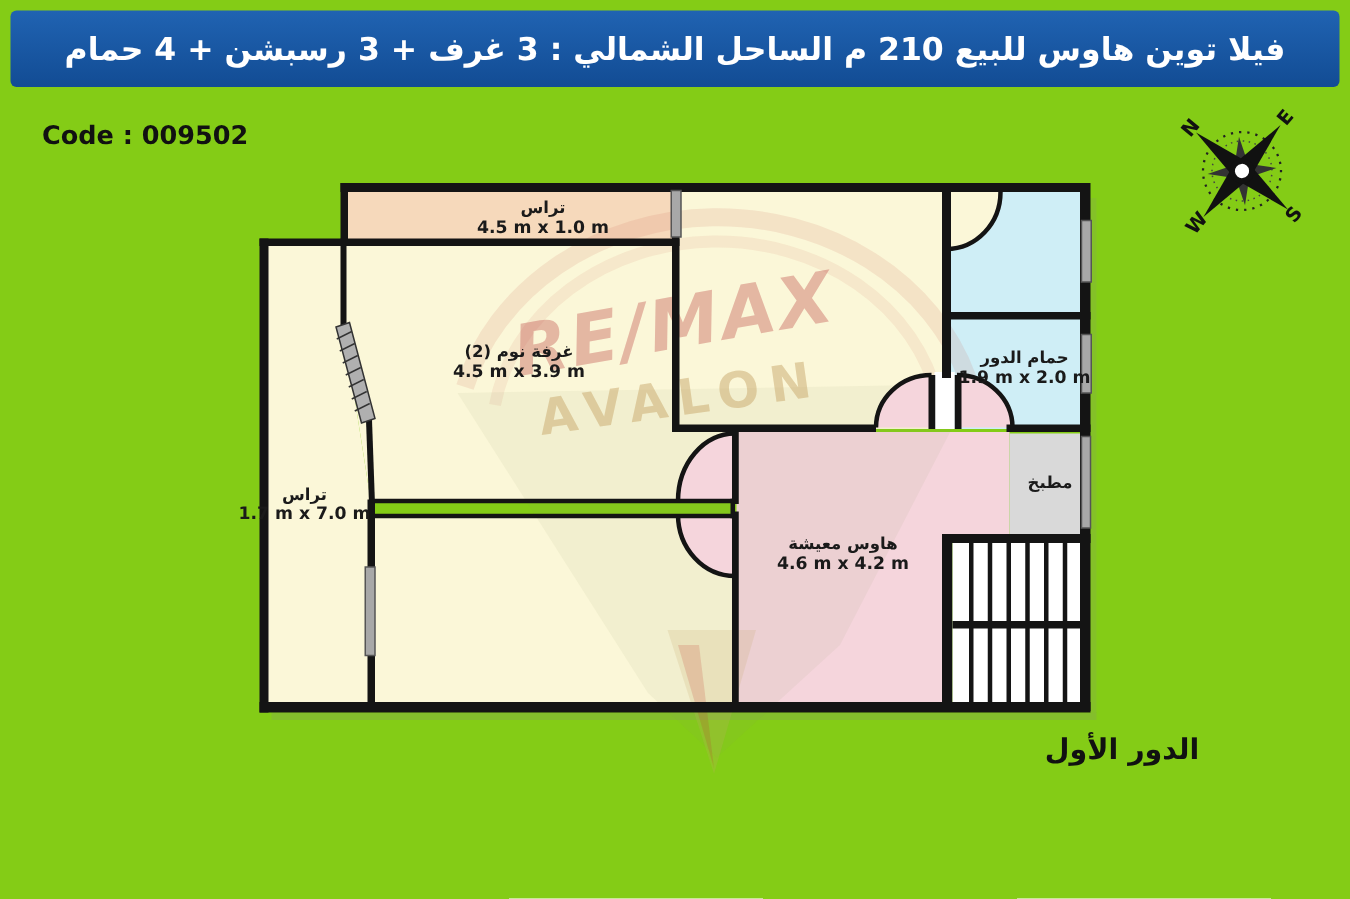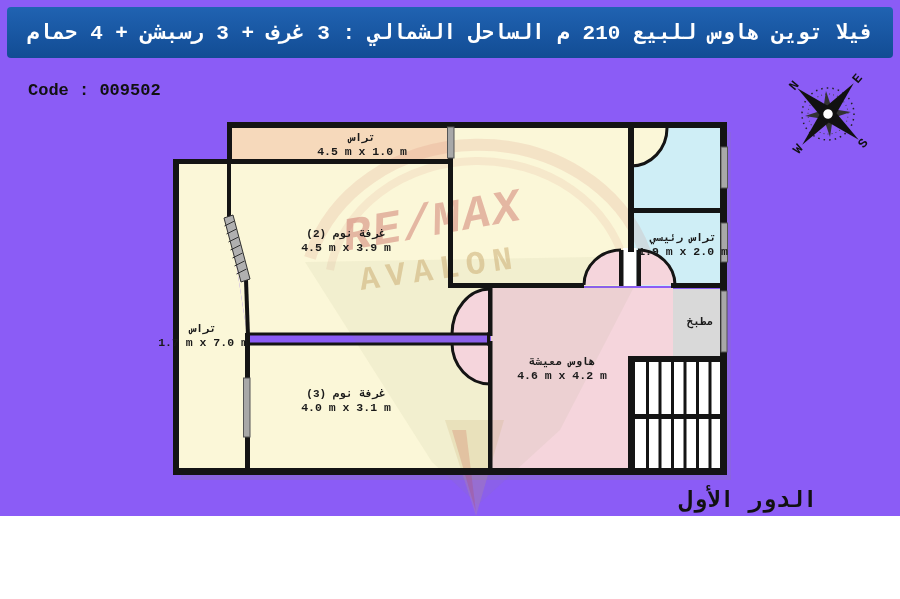--- a/index.html
+++ b/index.html
@@ -1,24 +1,24 @@
 <!DOCTYPE html>
 <html><head>
 <meta charset="utf-8">
 <style>
   html,body{margin:0;padding:0;width:900px;height:599px;background:#fff;overflow:hidden;
     font-family:"DejaVu Sans",sans-serif;}
-  #stage{position:relative;width:900px;height:516px;background:#8b5cf6;font-family:Liberation Mono, monospace;}
+  #stage{position:relative;width:900px;height:599px;background:#84cc16;}
   svg{position:absolute;left:0;top:0;}
   .hdr{position:absolute;left:7px;top:7px;width:886px;height:51px;border-radius:4px;
     background:linear-gradient(#2063b2,#124c94);display:flex;align-items:center;justify-content:center;}
   .hdr-text{color:#fff;font-size:21px;font-weight:bold;white-space:nowrap;direction:rtl;}
   .code{position:absolute;left:28px;top:81px;font-size:17px;font-weight:bold;color:#111;}
   .floor-label{position:absolute;left:748px;top:500px;transform:translate(-50%,-50%);
-    font-size:23px;font-weight:bold;color:#111;direction:rtl;white-space:nowrap;}
+    font-size:19px;font-weight:bold;color:#111;direction:rtl;white-space:nowrap;}
   .plan-label{position:absolute;transform:translate(-50%,-50%);text-align:center;color:#1a1a1a;white-space:nowrap;}
   .plan-label .rname{font-size:11px;font-weight:bold;direction:rtl;line-height:13px;}
   .plan-label .rdims{font-size:11.5px;font-weight:bold;direction:ltr;line-height:13px;}
 </style>
 </head>
 <body>
 
 <div id="stage">
 
   <div class="hdr">
@@ -151,33 +151,29 @@
 
   <div class="plan-label" style="left:362px;top:145px">
     <div class="rname">تراس</div>
     <div class="rdims">4.5 m x 1.0 m</div>
   </div>
   <div class="plan-label" style="left:346px;top:241px">
     <div class="rname">غرفة نوم (2)</div>
     <div class="rdims">4.5 m x 3.9 m</div>
   </div>
   <div class="plan-label" style="left:683px;top:245px">
-    <div class="rname">تراس رئيسي</div>
+    <div class="rname">حمام الدور</div>
     <div class="rdims">1.9 m x 2.0 m</div>
   </div>
   <div class="plan-label" style="left:700px;top:322px">
     <div class="rname">مطبخ</div>
   </div>
   <div class="plan-label" style="left:562px;top:369px">
     <div class="rname">هاوس معيشة</div>
     <div class="rdims">4.6 m x 4.2 m</div>
   </div>
   <div class="plan-label" style="left:203px;top:336px">
     <div class="rname">تراس</div>
     <div class="rdims">1.7 m x 7.0 m</div>
   </div>
-  <div class="plan-label" style="left:346px;top:401px">
-    <div class="rname">غرفة نوم (3)</div>
-    <div class="rdims">4.0 m x 3.1 m</div>
-  </div>
 
   <div class="floor-label">الدور الأول</div>
 </div>
 
 </body></html>

